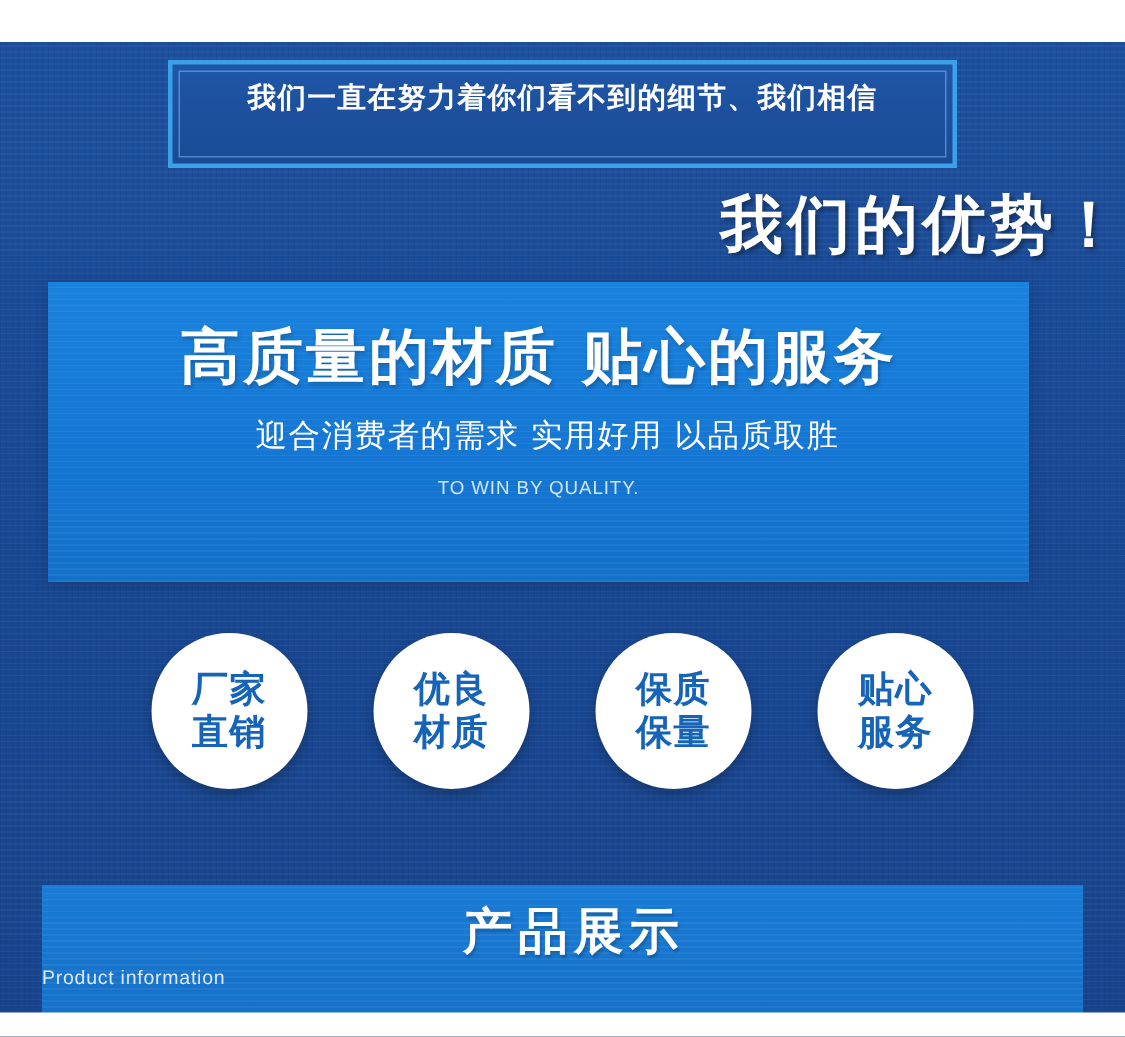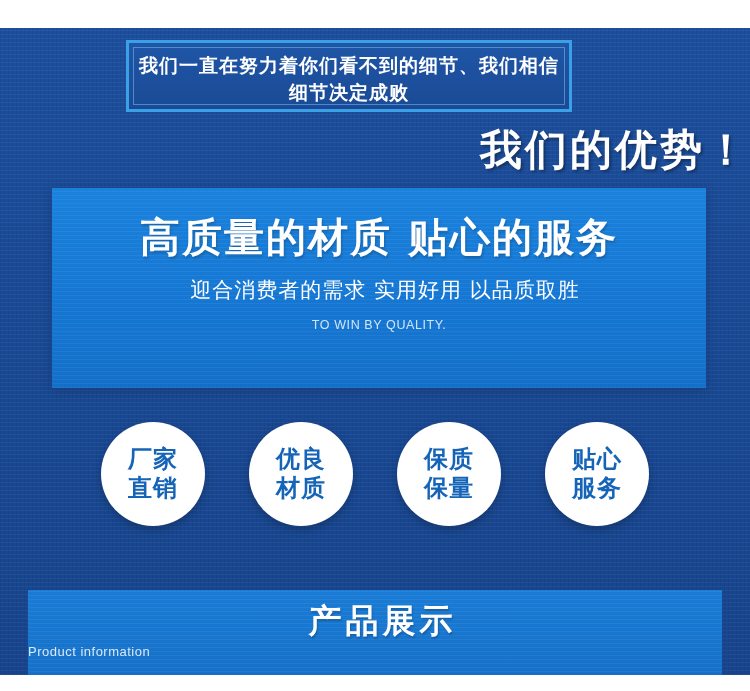--- a/index.html
+++ b/index.html
@@ -35,26 +35,25 @@
     left: 0; bottom: 0;
     width: 750px; height: 16px;
     background: #ffffff;
   }
 
   
   .headline-box {
     position: absolute;
     left: 112px;
     top: 40px;
-    width: 446px;
+    width: 526px;
     height: 72px;
     border: 3px solid #3aa0e8;
     box-sizing: border-box;
     background: linear-gradient(180deg, #1f56a6 0%, #1a4a95 100%);
-    margin-left: 14px;
   }
   .headline-box::after {
     content: "";
     position: absolute;
     left: 4px; top: 4px; right: 4px; bottom: 4px;
     border: 1px solid rgba(120,190,245,0.55);
     pointer-events: none;
   }
   .headline-text {
     position: absolute;
@@ -78,21 +77,21 @@
     font-size: 42px;
     font-weight: bold;
     letter-spacing: 3px;
     font-family: "DejaVu Sans", "Liberation Sans", sans-serif;
     text-shadow: 2px 2px 3px rgba(0,0,0,0.35);
   }
 
   
   .mid-panel {
     position: absolute;
-    left: 52px;
+    left: 32px;
     top: 188px;
     width: 654px;
     height: 200px;
     background: linear-gradient(180deg, #1a82dd 0%, #1577d3 55%, #1370c9 100%);
     background-image:
       repeating-linear-gradient(0deg, rgba(255,255,255,0.05) 0px, rgba(255,255,255,0.05) 1px, rgba(0,0,0,0) 1px, rgba(0,0,0,0) 4px),
       linear-gradient(180deg, #1a82dd 0%, #1577d3 55%, #1370c9 100%);
     box-shadow: 0 2px 10px rgba(0,0,0,0.18);
   }
   .mid-main {
@@ -199,21 +198,20 @@
 </head>
 <body>
 
 <div class="page">
 
   <div class="top-white"></div>
 
   <div class="headline-box">
     <div class="headline-text">
       <div>我们一直在努力着你们看不到的细节、我们相信</div>
-      <div>细节决定成败</div>
     </div>
   </div>
 
   <div class="advantage-title">我们的优势！</div>
 
   <div class="mid-panel">
     <div class="mid-main">高质量的材质  贴心的服务</div>
     <div class="mid-sub">迎合消费者的需求   实用好用  以品质取胜</div>
     <div class="mid-en">
       <div>TO WIN BY QUALITY.</div>

